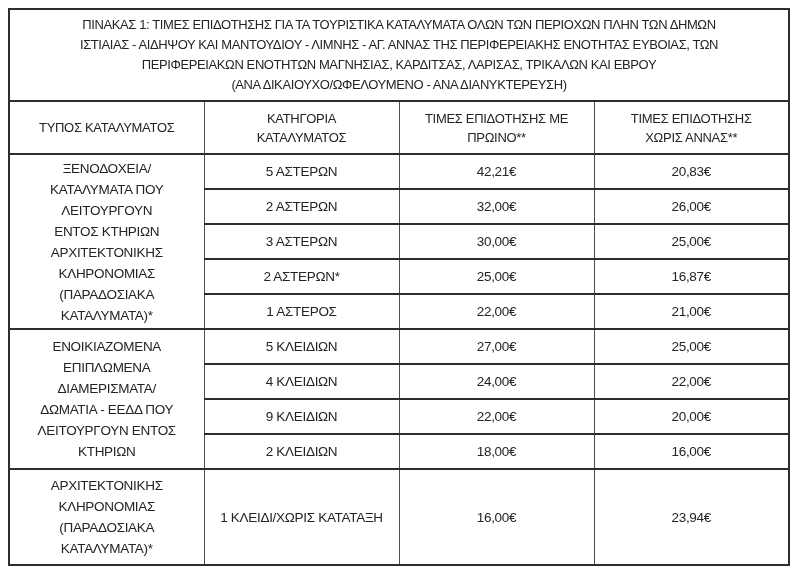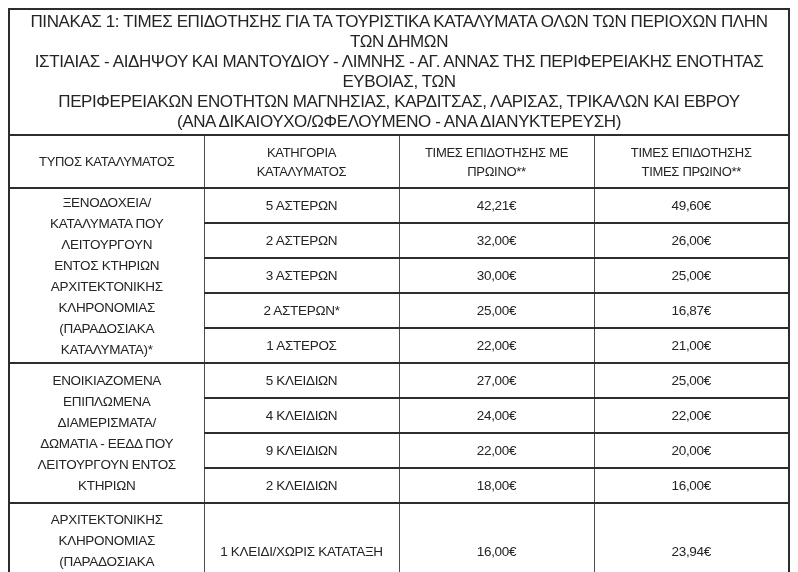--- a/index.html
+++ b/index.html
@@ -31,21 +31,21 @@
     border-left: 1.5px solid #4d4d4d;
     border-right: 1.5px solid #4d4d4d;
     text-align: center;
     vertical-align: middle;
     padding: 2px 6px;
     white-space: pre-line;
     box-sizing: border-box;
   }
   .title-cell {
     height: 92px;
-    font-size: 17px;
+    font-size: 13px;
     line-height: 20px;
     letter-spacing: -0.4px;
     font-weight: normal;
   }
   .header-row th {
     height: 53px;
     font-size: 13px;
     line-height: 19px;
     letter-spacing: -0.3px;
     font-weight: normal;
@@ -84,35 +84,35 @@
 ΠΕΡΙΦΕΡΕΙΑΚΩΝ ΕΝΟΤΗΤΩΝ ΜΑΓΝΗΣΙΑΣ, ΚΑΡΔΙΤΣΑΣ, ΛΑΡΙΣΑΣ, ΤΡΙΚΑΛΩΝ ΚΑΙ ΕΒΡΟΥ
 (ΑΝΑ ΔΙΚΑΙΟΥΧΟ/ΩΦΕΛΟΥΜΕΝΟ - ΑΝΑ ΔΙΑΝΥΚΤΕΡΕΥΣΗ)</td>
       </tr>
       <tr class="header-row">
         <th>ΤΥΠΟΣ ΚΑΤΑΛΥΜΑΤΟΣ</th>
         <th>ΚΑΤΗΓΟΡΙΑ
 ΚΑΤΑΛΥΜΑΤΟΣ</th>
         <th>ΤΙΜΕΣ ΕΠΙΔΟΤΗΣΗΣ ΜΕ
 ΠΡΩΙΝΟ**</th>
         <th>ΤΙΜΕΣ ΕΠΙΔΟΤΗΣΗΣ
-ΤΙΜΕΣ ΠΡΩΙΝΟ**</th>
+ΧΩΡΙΣ ΑΝΝΑΣ**</th>
       </tr>
 
       <tr class="data-row">
         <td class="group-cell" rowspan="5">ΞΕΝΟΔΟΧΕΙΑ/
 ΚΑΤΑΛΥΜΑΤΑ ΠΟΥ
 ΛΕΙΤΟΥΡΓΟΥΝ
 ΕΝΤΟΣ ΚΤΗΡΙΩΝ
 ΑΡΧΙΤΕΚΤΟΝΙΚΗΣ
 ΚΛΗΡΟΝΟΜΙΑΣ
 (ΠΑΡΑΔΟΣΙΑΚΑ
 ΚΑΤΑΛΥΜΑΤΑ)*</td>
         <td>5 ΑΣΤΕΡΩΝ</td>
         <td>42,21€</td>
-        <td>49,60€</td>
+        <td>20,83€</td>
       </tr>
       <tr class="data-row">
         <td>2 ΑΣΤΕΡΩΝ</td>
         <td>32,00€</td>
         <td>26,00€</td>
       </tr>
       <tr class="data-row">
         <td>3 ΑΣΤΕΡΩΝ</td>
         <td>30,00€</td>
         <td>25,00€</td>

